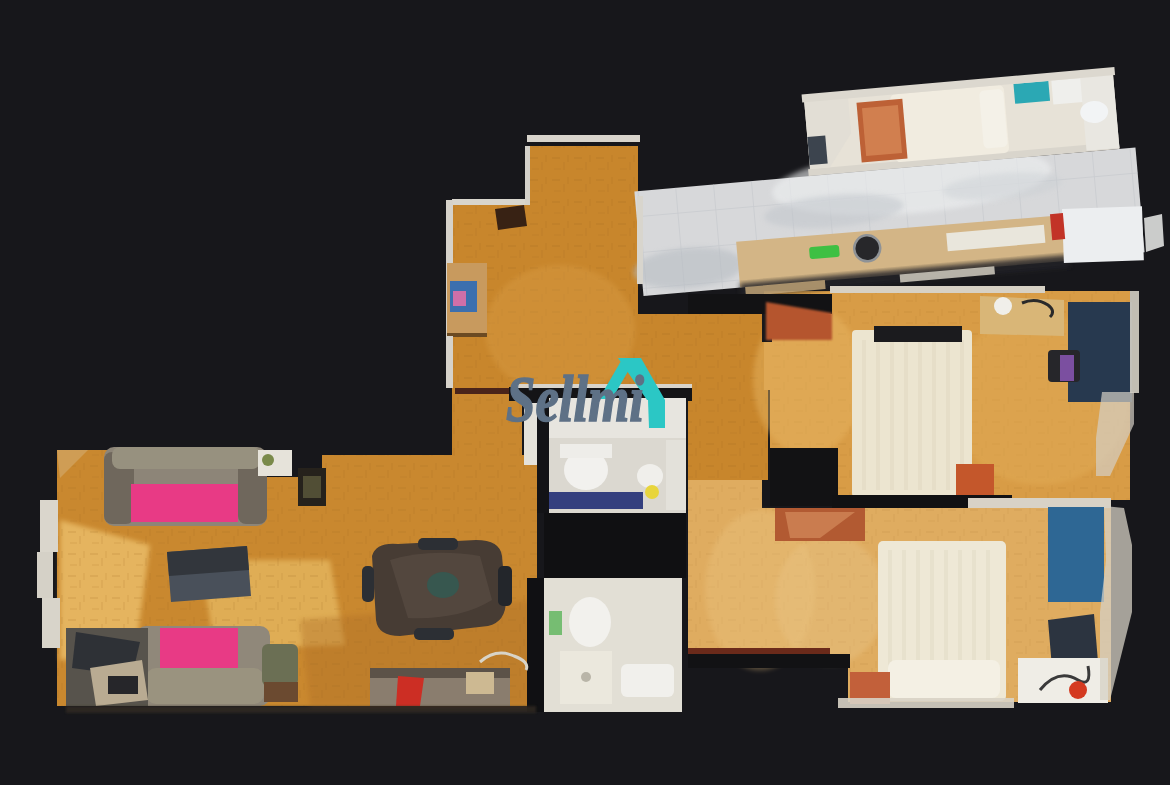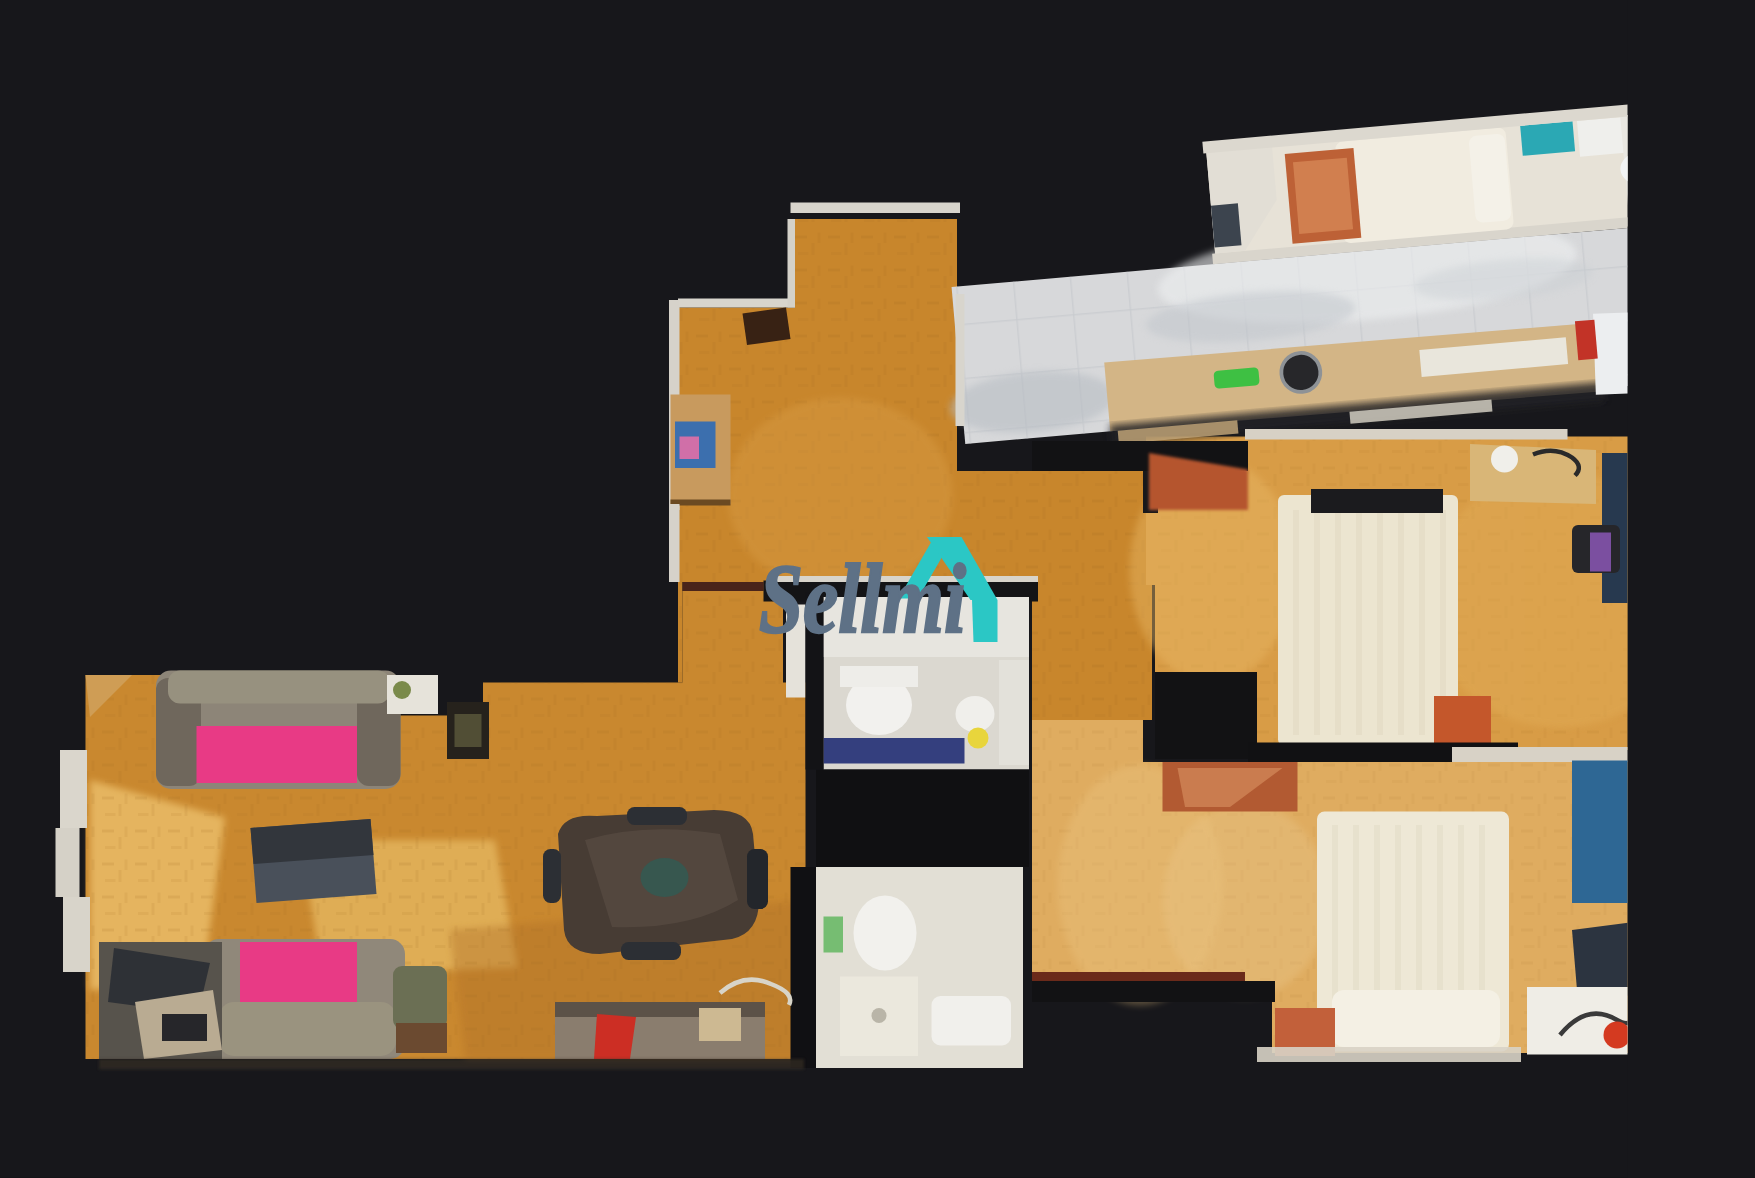--- a/index.html
+++ b/index.html
@@ -1,16 +1,16 @@
 <!DOCTYPE html>
 <html><head>
 <meta charset="utf-8">
 <style>
 html,body{margin:0;padding:0;background:#17171b;}
-#stage{width:1085px;height:785px;position:relative;overflow:hidden;background:#17171b;font-family:"Liberation Sans",sans-serif;}
+#stage{width:1170px;height:785px;position:relative;overflow:hidden;background:#17171b;font-family:"Liberation Sans",sans-serif;}
 </style>
 </head>
 <body>
 <div id="stage">
 <svg width="1170" height="785" viewBox="0 0 1170 785">
 <defs>
 <filter id="b1" x="-20%" y="-20%" width="140%" height="140%">
           <feGaussianBlur stdDeviation="1.2"></feGaussianBlur>
         </filter>
 <filter id="b2" x="-20%" y="-20%" width="140%" height="140%">

